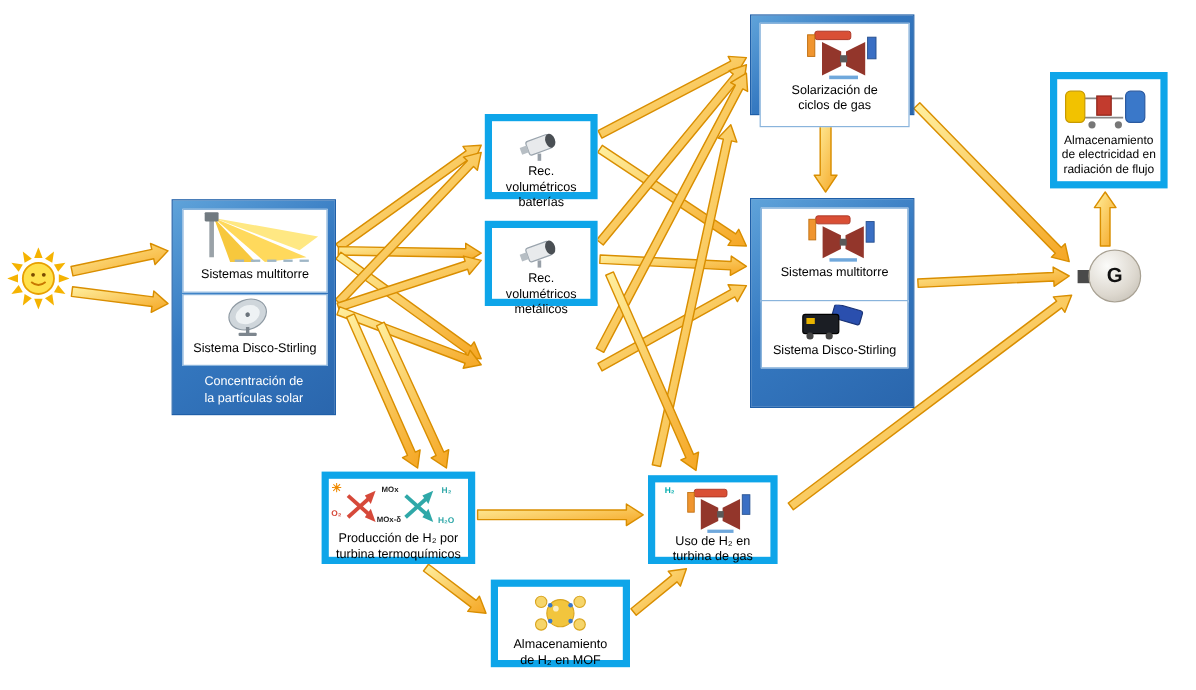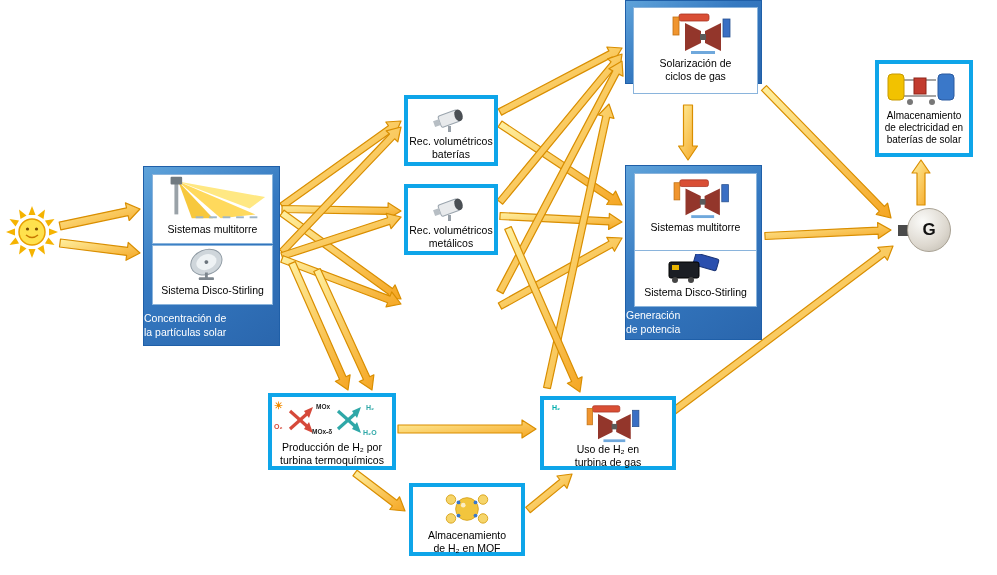--- a/index.html
+++ b/index.html
@@ -1,28 +1,28 @@
 <!DOCTYPE html>
 <html><head>
 <meta charset="utf-8">
 <style>
   html,body{margin:0;padding:0;background:#fff;}
   .canvas{position:relative;width:997px;height:575px;background:#ffffff;
           font-family:"Liberation Sans",sans-serif;overflow:hidden;}
   .arrows{position:absolute;left:0;top:0;z-index:1;pointer-events:none;}
   .abs{position:absolute;box-sizing:border-box;}
   .node{z-index:2;}
-  .whitebox{background:#fff;border:4px solid #0ea5e9;}
+  .whitebox{background:#fff;border:6px solid #0ea5e9;}
   .bluebox{background:linear-gradient(145deg,#5fa3da 0%,#3579c1 45%,#2a66ad 100%);
            border:1px solid #1f5fa8;}
   .bluebox .whitebox{position:absolute;border:1px solid #8ab4dc;}
   .lbl{font-size:10.5px;color:#000;text-align:center;line-height:1.22;}
   .lbl-sm{font-size:10px;color:#000;text-align:center;line-height:1.22;}
   .bluelabel{position:absolute;left:0;right:0;color:#fff;font-size:10.5px;
-             text-align:left;line-height:1.3;}
+             text-align:center;line-height:1.3;}
   .icon{display:flex;justify-content:center;align-items:flex-start;}
   .thermo{position:relative;}
   .tl{position:absolute;font-weight:bold;line-height:1;}
   .gen-circle{position:absolute;left:9px;top:2px;width:42px;height:42px;border-radius:50%;
               background:radial-gradient(circle at 35% 30%,#fbfbf9,#ddd8cf 60%,#bdb8ad);
               border:1px solid #a8a193;display:flex;align-items:center;justify-content:center;
               font-weight:bold;font-size:17px;color:#111;}
   .gen-plug{position:absolute;left:0;top:19px;width:11px;height:11px;background:#4a4a4a;}
 </style>
 </head>
@@ -160,21 +160,21 @@
     <div class="icon" style="height:32px;">
       <svg width="42" height="30">
           <use href="#sym-receptor"></use>
         </svg>
     </div>
     <div class="lbl">Rec. volumétricos</div>
     <div class="lbl">metálicos</div>
   </div>
 
 
-  <div class="abs node bluebox" style="left:625px;top:0;width:137px;height:84px;">
+  <div class="abs node bluebox" style="left:625px;top:12px;width:137px;height:84px;">
     <div class="whitebox" style="left:7px;top:6px;width:123px;height:82px;padding-top:3px;">
       <div class="icon" style="height:46px;">
         <svg width="96" height="44">
             <use href="#sym-turbine"></use>
           </svg>
       </div>
       <div class="lbl">Solarización de</div>
       <div class="lbl">ciclos de gas</div>
     </div>
   </div>
@@ -192,41 +192,37 @@
       <div class="icon" style="height:32px;">
         <svg width="70" height="30" viewBox="0 0 70 30">
           <rect x="33" y="2" width="24" height="12" rx="2" transform="rotate(16 45 8)" fill="#2a4fae" stroke="#1b3476"></rect>
           <rect x="8" y="8" width="30" height="16" rx="2" fill="#1b1e24" stroke="#000"></rect>
           <rect x="11" y="11" width="7" height="5" fill="#e8b400"></rect>
           <circle cx="14" cy="26" r="3" fill="#444"></circle>
           <circle cx="30" cy="26" r="3" fill="#444"></circle>
         </svg>
       </div>
       <div class="lbl">Sistema Disco-Stirling</div>
-    </div>
-    <div class="bluelabel" style="top:143px;">
-      <div>Generación</div>
-      <div>de potencia</div>
     </div>
   </div>
 
   <div class="abs node whitebox" style="left:875px;top:60px;width:98px;height:97px;padding-top:4px;">
     <div class="icon" style="height:42px;">
       <svg width="80" height="40" viewBox="0 0 80 40">
         <path d="M20,12 H52 M20,28 H52" stroke="#888" stroke-width="1.5" fill="none"></path>
         <rect x="4" y="6" width="16" height="26" rx="4" fill="#F2C200" stroke="#C89A00"></rect>
         <rect x="30" y="10" width="12" height="16" fill="#C23B2E" stroke="#8E2418"></rect>
         <rect x="54" y="6" width="16" height="26" rx="4" fill="#3A78C9" stroke="#2B5AA0"></rect>
         <circle cx="26" cy="34" r="3" fill="#777"></circle>
         <circle cx="48" cy="34" r="3" fill="#777"></circle>
       </svg>
     </div>
     <div class="lbl-sm">Almacenamiento</div>
     <div class="lbl-sm">de electricidad en</div>
-    <div class="lbl-sm">baterías de solar</div>
+    <div class="lbl-sm">radiación de flujo</div>
   </div>
 
   <div class="abs node" style="left:898px;top:206px;width:52px;height:48px;">
     <div class="gen-plug"></div>
     <div class="gen-circle">
         <span>G</span>
       </div>
   </div>
 
   <div class="abs node whitebox" style="left:268px;top:393px;width:128px;height:77px;padding-top:4px;">
@@ -249,21 +245,21 @@
       <span class="tl" style="left:2px;top:22px;font-size:7px;color:#D6493A;">O₂</span>
       <span class="tl" style="left:44px;top:3px;font-size:6.5px;color:#222;">MOx</span>
       <span class="tl" style="left:40px;top:28px;font-size:6.5px;color:#222;">MOx-δ</span>
       <span class="tl" style="left:94px;top:3px;font-size:7px;color:#2FA8A8;">H₂</span>
       <span class="tl" style="left:91px;top:28px;font-size:7px;color:#2FA8A8;">H₂O</span>
     </div>
     <div class="lbl">Producción de H₂ por</div>
     <div class="lbl">turbina termoquímicos</div>
   </div>
 
-  <div class="abs node whitebox" style="left:540px;top:396px;width:136px;height:74px;padding-top:3px;">
+  <div class="abs node whitebox" style="left:540px;top:396px;width:108px;height:74px;padding-top:3px;">
     <div class="icon thermo" style="height:40px;">
       <svg width="86" height="40" viewBox="0 0 90 44">
           <use href="#sym-turbine"></use>
         </svg>
       <span class="tl" style="left:8px;top:1px;font-size:7px;color:#00ADAD;">H₂</span>
     </div>
     <div class="lbl">Uso de H₂ en</div>
     <div class="lbl">turbina de gas</div>
   </div>
 

